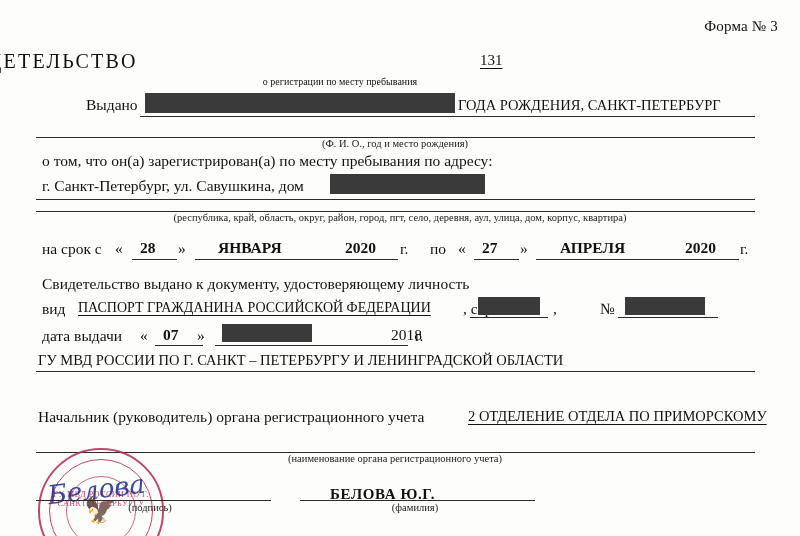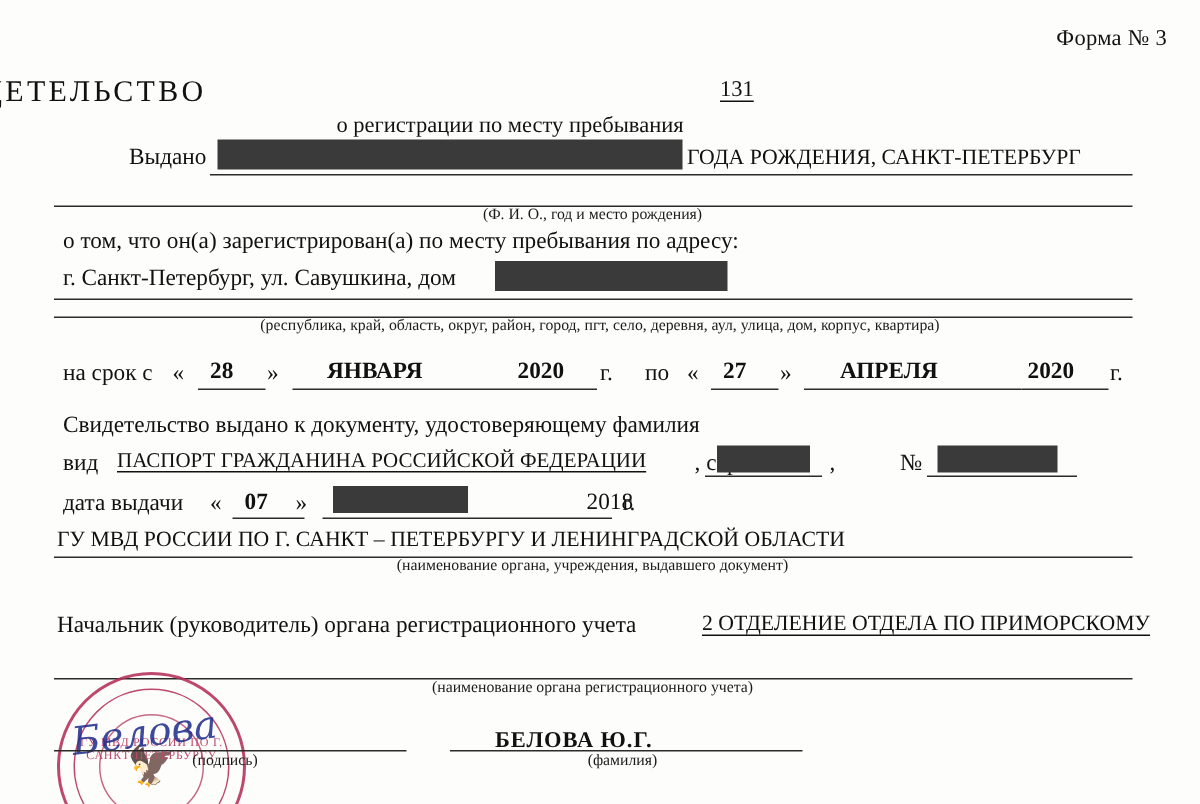--- a/index.html
+++ b/index.html
@@ -45,21 +45,21 @@
     top: 52px;
     font-size: 15px;
     text-decoration: underline;
     text-underline-offset: 3px;
   }
   .subtitle {
     position: absolute;
     left: 0; right: 0;
     top: 76px;
     text-align: center;
-    font-size: 15px;
+    font-size: 10px;
   }
   .subtitle-inner { display: inline-block; position: relative; left: -60px; }
 
   .row { position: absolute; font-size: 15.5px; white-space: nowrap; }
   .line {
     position: absolute;
     border-bottom: 1px solid #2b2b2b;
     height: 0;
   }
   .redact {
@@ -185,21 +185,21 @@
   <div class="row" style="left:560px; top:239px; font-weight:bold;">АПРЕЛЯ</div>
   <div class="row" style="left:685px; top:239px; font-weight:bold;">2020</div>
   <div class="row" style="left:740px; top:240px;">г.</div>
   <div class="line" style="left:132px; top:259px; width:45px;"></div>
   <div class="line" style="left:195px; top:259px; width:145px;"></div>
   <div class="line" style="left:340px; top:259px; width:58px;"></div>
   <div class="line" style="left:474px; top:259px; width:45px;"></div>
   <div class="line" style="left:536px; top:259px; width:145px;"></div>
   <div class="line" style="left:681px; top:259px; width:58px;"></div>
 
-  <div class="row" style="left:42px; top:275px;">Свидетельство выдано к документу, удостоверяющему фамилия</div>
+  <div class="row" style="left:42px; top:275px;">Свидетельство выдано к документу, удостоверяющему личность</div>
 
   <div class="row" style="left:42px; top:300px;">вид</div>
   <div class="row ul" style="left:78px; top:300px; font-size:14px;">ПАСПОРТ ГРАЖДАНИНА РОССИЙСКОЙ ФЕДЕРАЦИИ</div>
   <div class="row" style="left:418px; top:300px;padding-left:45px;">, серия</div>
   <div class="redact" style="left:478px; top:297px; width:62px; height:18px;"></div>
   <div class="line" style="left:470px; top:317px; width:78px;"></div>
   <div class="row" style="left:553px; top:300px;">,</div>
   <div class="row" style="left:600px; top:300px;">№</div>
   <div class="redact" style="left:625px; top:297px; width:80px; height:18px;"></div>
   <div class="line" style="left:618px; top:317px; width:100px;"></div>
@@ -210,21 +210,20 @@
   <div class="row" style="left:197px; top:327px;">»</div>
   <div class="redact" style="left:222px; top:324px; width:90px; height:18px;"></div>
   <div class="row" style="left:355px; top:326px;margin-left:36px;">2018</div>
   <div class="row" style="left:415px; top:327px;">г.</div>
   <div class="line" style="left:155px; top:345px; width:48px;"></div>
   <div class="line" style="left:215px; top:345px; width:135px;"></div>
   <div class="line" style="left:350px; top:345px; width:58px;"></div>
 
   <div class="row" style="left:38px; top:352px; font-size:14.5px;">ГУ  МВД  РОССИИ  ПО  Г. САНКТ – ПЕТЕРБУРГУ  И  ЛЕНИНГРАДСКОЙ ОБЛАСТИ</div>
   <div class="line" style="left:36px; top:371px; width:719px;"></div>
-  <div class="caption" style="left:180px; top:372px; width:430px;">(наименование органа, учреждения, выдавшего документ)</div>
 
   <div class="row" style="left:38px; top:408px;">Начальник (руководитель) органа регистрационного учета</div>
   <div class="row ul" style="left:468px; top:408px; font-size:14.5px;">2 ОТДЕЛЕНИЕ ОТДЕЛА  ПО ПРИМОРСКОМУ</div>
   <div class="line" style="left:36px; top:452px; width:719px;"></div>
   <div class="caption" style="left:200px; top:453px; width:390px;">(наименование органа регистрационного учета)</div>
 
   <div class="stamp">
     <div class="stamp-inner"></div>
     <div class="eagle">🦅</div>
     <div class="stamp-text">ГУ МВД РОССИИ ПО Г. САНКТ-ПЕТЕРБУРГУ</div>

